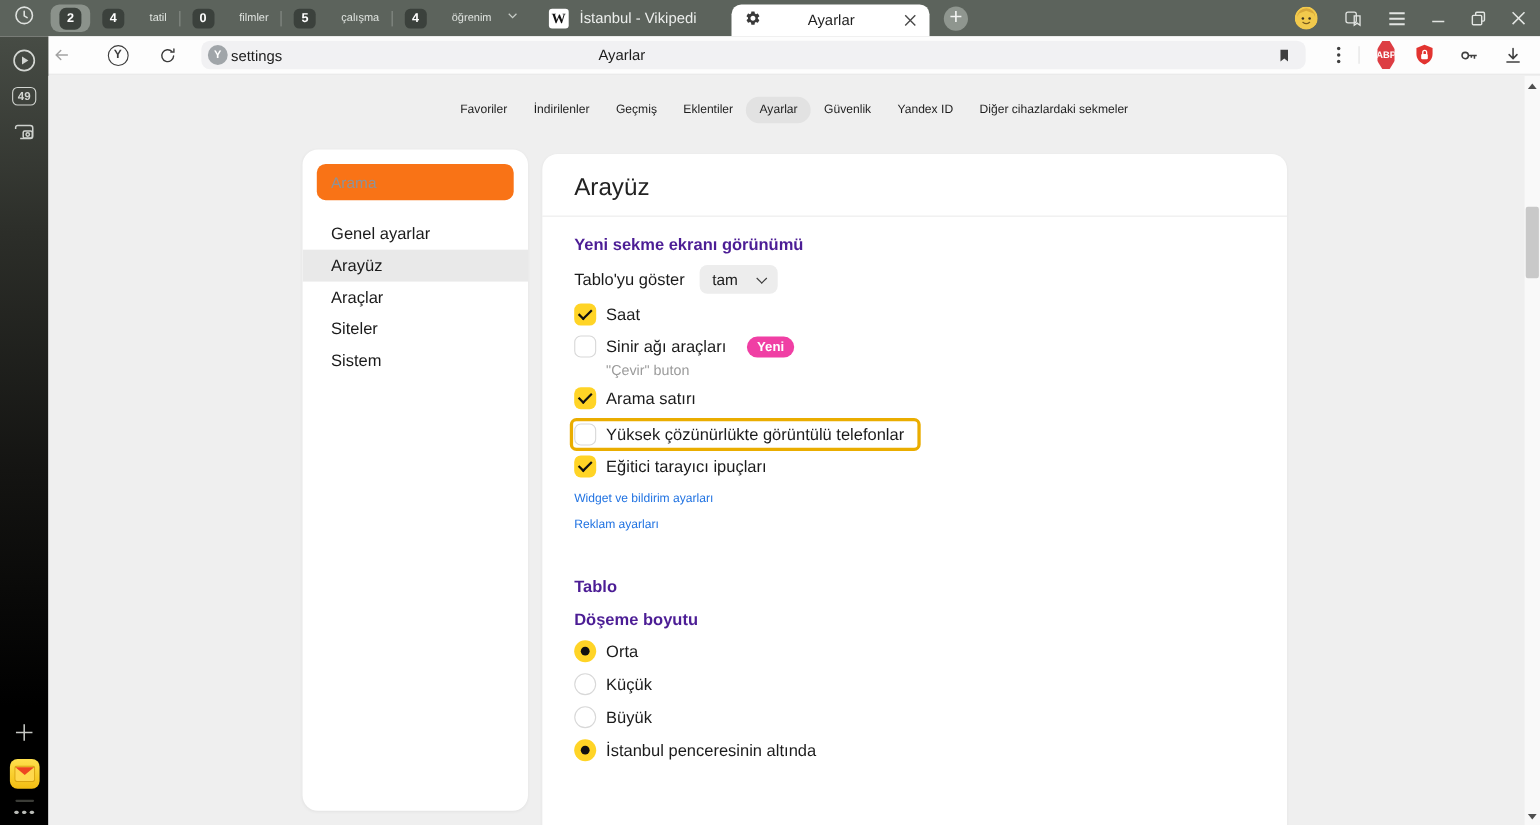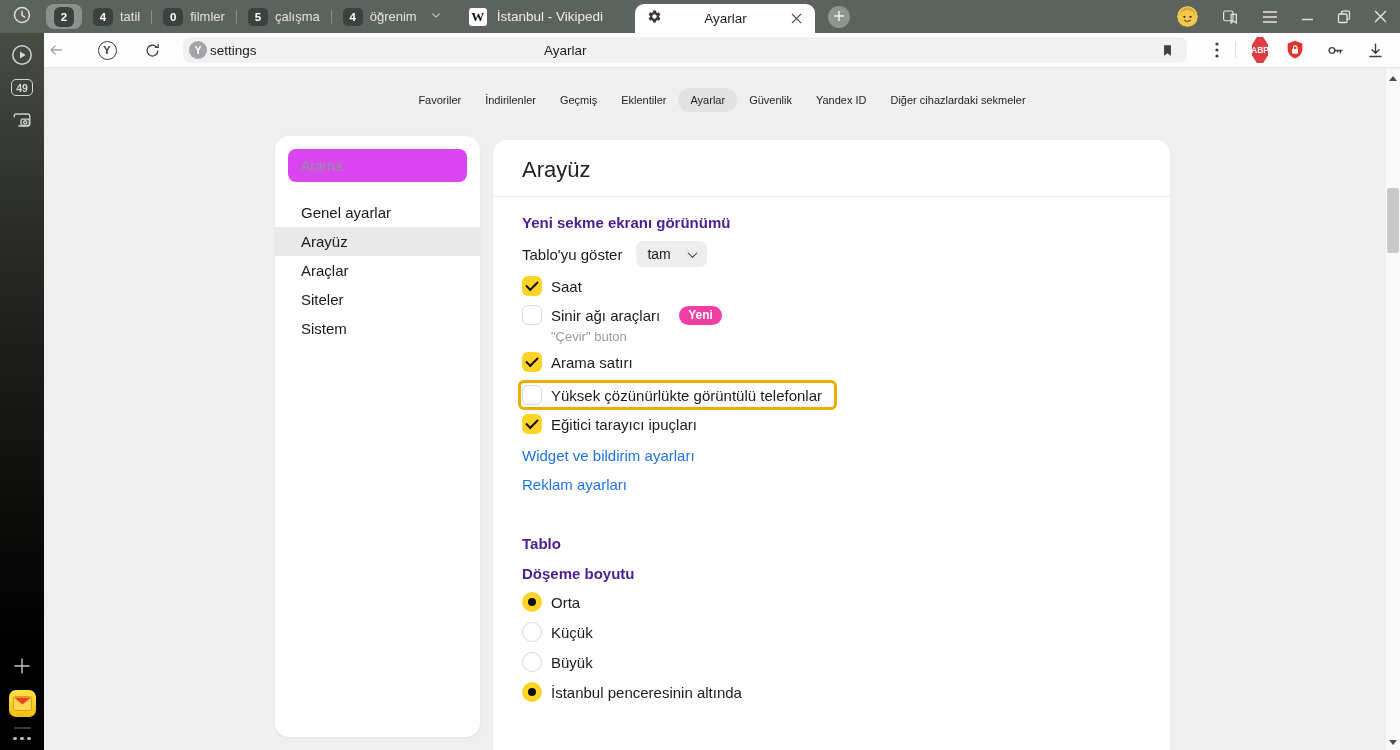--- a/index.html
+++ b/index.html
@@ -8,21 +8,21 @@
   .window { position:relative; width:1400px; height:750px; overflow:hidden; background:#efefef; }
 
   
   .tabbar { position:absolute; top:0; left:0; width:100%; height:33px; background:#5c635c; display:flex; align-items:center; }
   .history-btn { width:22px; height:22px; margin-left:11px; flex:none; display:flex; align-items:center; justify-content:center; }
   .tab-groups { display:flex; align-items:center; margin-left:13px; flex:none; }
   .tgroup { display:flex; align-items:center; }
   .tgroup.sel { background:#8b928b; border-radius:8px; padding:2px 8px; height:25px; }
   .gbadge { min-width:20px; height:18px; background:#3b413c; border-radius:5px; color:#fff; font-size:11.5px; font-weight:bold; display:flex; align-items:center; justify-content:center; padding:0 5px; }
   .tgroup.sel .gbadge { height:20px; border-radius:6px; }
-  .glabel { color:#e0e4e0; font-size:13px; margin-left:7px; }
+  .glabel { color:#e0e4e0; font-size:10px; margin-left:23px; }
   .gsep { width:1px; height:14px; background:rgba(255,255,255,.28); margin:0 11px; }
   .gsp { width:11px; }
   .gchevron { margin-left:12px; }
   .tab { display:flex; align-items:center; }
   .tab.wiki { margin-left:26px; flex:none; }
   .wicon { width:18px; height:18px; background:#fff; border-radius:3px; color:#111; font-family:"Liberation Serif", serif; font-weight:bold; font-size:13px; display:flex; align-items:center; justify-content:center; }
   .wtitle { color:#eceeec; font-size:13.5px; margin-left:10px; white-space:nowrap; }
   .tab.active { margin-left:32px; width:180px; height:29px; align-self:flex-end; background:#fff; border-radius:9px 9px 0 0; padding:0 10px 0 12px; flex:none; }
   .atitle { flex:1; text-align:center; font-size:13.5px; color:#1f1f1f; }
   .tclose { width:16px; height:16px; display:flex; align-items:center; justify-content:center; }
@@ -63,21 +63,21 @@
   .r-dots i { width:3.5px; height:3.5px; border-radius:50%; background:#b9bbb7; }
 
   
   .page { position:absolute; left:44px; top:69px; right:0; bottom:0; background:#efefef; overflow:hidden; }
 
   .nav { position:absolute; top:19px; left:0; width:100%; display:flex; justify-content:center; }
   .nav-item { font-size:11px; color:#1e1e1e; padding:6px 12px; border-radius:16px; white-space:nowrap; }
   .nav-item.sel { background:#e2e2e2; }
 
   .spanel { position:absolute; left:231px; top:67px; width:205px; height:601px; background:#fff; border-radius:14px; box-shadow:0 1px 3px rgba(0,0,0,.05); overflow:hidden; }
-  .search-box { display:block; width:179px; height:33px; margin:13px 13px 0; background:#d946ef; border:none; border-radius:8px; padding:0 13px; font-size:14px; font-family:"Liberation Sans",sans-serif; color:#3a3a3a; outline:none; }
+  .search-box { display:block; width:179px; height:33px; margin:13px 13px 0; background:#f97316; border:none; border-radius:8px; padding:0 13px; font-size:14px; font-family:"Liberation Sans",sans-serif; color:#3a3a3a; outline:none; }
   .search-box::placeholder { color:#8f9398; }
   .slist { margin-top:16px; }
   .sitem { height:29px; line-height:29px; padding-left:26px; font-size:15px; color:#1a1a1a; white-space:nowrap; }
   .sitem.sel { background:#e9e9e9; }
 
   .mpanel { position:absolute; left:449px; top:71px; width:677px; height:700px; background:#fff; border-radius:14px 14px 0 0; box-shadow:0 1px 3px rgba(0,0,0,.05); }
   .mpad { padding:15px 29px 0; }
   .mheading { font-size:22px; font-weight:400; color:#222; line-height:30px; }
   .mdivider { height:1px; background:#ebebeb; margin:11px -29px 0; }
   .sec-title { font-size:15px; font-weight:bold; color:#4c1d95; margin-top:17px; }
@@ -88,21 +88,21 @@
   .chev { width:7px; height:7px; border-right:1.6px solid #3a3a3a; border-bottom:1.6px solid #3a3a3a; transform:rotate(45deg) translate(-1px,-1px); }
   .cbrow { display:flex; align-items:center; gap:9px; height:20px; }
   .cb { width:20px; height:20px; border-radius:6px; flex:none; }
   .cb.on { background:#ffd426; }
   .cb.on::after { content:""; display:block; width:10px; height:5px; border-left:2.2px solid #111; border-bottom:2.2px solid #111; transform:rotate(-45deg); margin:5px 0 0 4px; }
   .cb.off { background:#fff; border:1px solid #d8d8d8; }
   .cblabel { font-size:15px; color:#1b1b1b; white-space:nowrap; }
   .badge-new { background:#f03fa4; color:#fff; font-size:12px; font-weight:bold; border-radius:10px; padding:2.5px 9px; margin-left:10px; }
   .subtext { font-size:13px; color:#9b9b9b; margin:4px 0 0 29px; height:16px; }
   .hl-box { border:3px solid #eaad00; border-radius:6px; padding:2px 12px 2px 1px; margin:8px 13px 0 -4px; width:fit-content; }
-  .mlink { font-size:15px; color:#2173e2; margin-top:13px; width:fit-content; }
+  .mlink { font-size:11px; color:#2173e2; margin-top:13px; width:fit-content; }
   .rdrow { display:flex; align-items:center; gap:9px; height:20px; margin-top:10px; }
   .rd { width:20px; height:20px; border-radius:50%; flex:none; }
   .rd.on { background:#ffd426; }
   .rd.on::after { content:""; display:block; width:8px; height:8px; border-radius:50%; background:#111; margin:6px auto 0; }
   .rd.off { background:#fff; border:1px solid #d8d8d8; }
   .rdlabel { font-size:15px; color:#1b1b1b; white-space:nowrap; } .mt9 { margin-top:9px; } .mt7 { margin-top:7px; } .mt4 { margin-top:4px; }
   .mt42 { margin-top:42px; } .mt13 { margin-top:13px; } .mt34 { margin-top:34px; } .mt12 { margin-top:12px; }
 
   .sbar { position:absolute; right:0; top:0; width:14px; height:100%; background:#f9f9f9; }
   .sb-up { position:absolute; top:7px; left:50%; transform:translateX(-50%); width:0; height:0; border-left:4px solid transparent; border-right:4px solid transparent; border-bottom:5px solid #4f4f4f; }

